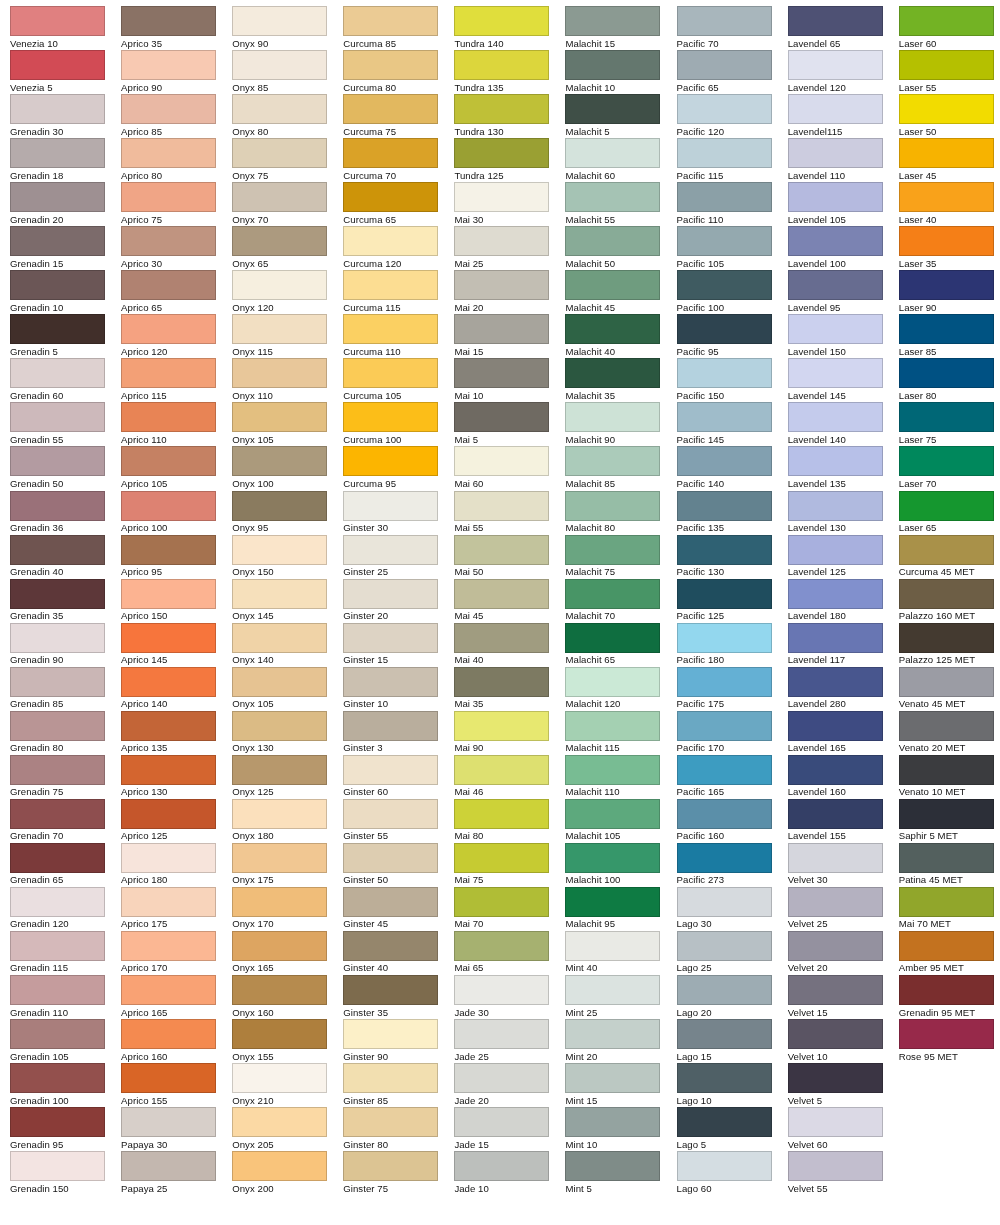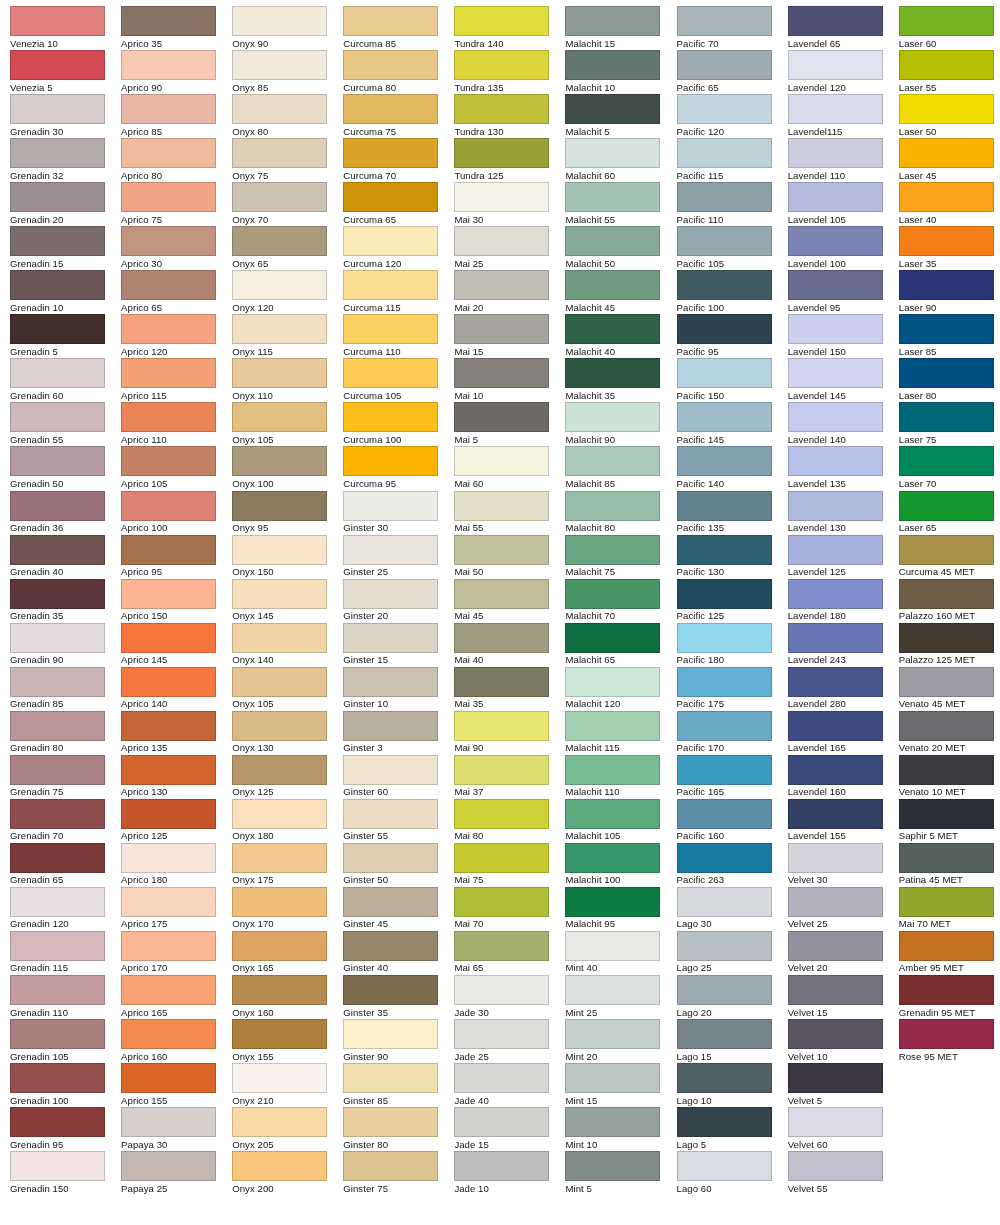--- a/index.html
+++ b/index.html
@@ -159,21 +159,21 @@
       <div class="cell">
         <div class="chip" style="background: rgb(216, 219, 236);"></div>
         <div class="label">Lavendel115</div>
       </div>
       <div class="cell">
         <div class="chip" style="background: rgb(242, 220, 0);"></div>
         <div class="label">Laser 50</div>
       </div>
       <div class="cell">
         <div class="chip" style="background: rgb(181, 171, 171);"></div>
-        <div class="label">Grenadin 32</div>
+        <div class="label">Grenadin 18</div>
       </div>
       <div class="cell">
         <div class="chip" style="background: rgb(240, 187, 156);"></div>
         <div class="label">Aprico 80</div>
       </div>
       <div class="cell">
         <div class="chip" style="background: rgb(222, 208, 182);"></div>
         <div class="label">Onyx 75</div>
       </div>
       <div class="cell">
@@ -583,21 +583,21 @@
       <div class="cell">
         <div class="chip" style="background: rgb(15, 110, 64);"></div>
         <div class="label">Malachit 65</div>
       </div>
       <div class="cell">
         <div class="chip" style="background: rgb(147, 215, 238);"></div>
         <div class="label">Pacific 180</div>
       </div>
       <div class="cell">
         <div class="chip" style="background: rgb(104, 118, 179);"></div>
-        <div class="label">Lavendel 243</div>
+        <div class="label">Lavendel 117</div>
       </div>
       <div class="cell">
         <div class="chip" style="background: rgb(68, 58, 48);"></div>
         <div class="label">Palazzo 125 MET</div>
       </div>
       <div class="cell">
         <div class="chip" style="background: rgb(202, 182, 181);"></div>
         <div class="label">Grenadin 85</div>
       </div>
       <div class="cell">
@@ -679,21 +679,21 @@
       <div class="cell">
         <div class="chip" style="background: rgb(183, 152, 108);"></div>
         <div class="label">Onyx 125</div>
       </div>
       <div class="cell">
         <div class="chip" style="background: rgb(240, 227, 205);"></div>
         <div class="label">Ginster 60</div>
       </div>
       <div class="cell">
         <div class="chip" style="background: rgb(221, 224, 112);"></div>
-        <div class="label">Mai 37</div>
+        <div class="label">Mai 46</div>
       </div>
       <div class="cell">
         <div class="chip" style="background: rgb(120, 188, 147);"></div>
         <div class="label">Malachit 110</div>
       </div>
       <div class="cell">
         <div class="chip" style="background: rgb(61, 156, 193);"></div>
         <div class="label">Pacific 165</div>
       </div>
       <div class="cell">
@@ -759,21 +759,21 @@
       <div class="cell">
         <div class="chip" style="background: rgb(198, 203, 50);"></div>
         <div class="label">Mai 75</div>
       </div>
       <div class="cell">
         <div class="chip" style="background: rgb(54, 151, 106);"></div>
         <div class="label">Malachit 100</div>
       </div>
       <div class="cell">
         <div class="chip" style="background: rgb(26, 123, 162);"></div>
-        <div class="label">Pacific 263</div>
+        <div class="label">Pacific 273</div>
       </div>
       <div class="cell">
         <div class="chip" style="background: rgb(213, 214, 221);"></div>
         <div class="label">Velvet 30</div>
       </div>
       <div class="cell">
         <div class="chip" style="background: rgb(83, 96, 94);"></div>
         <div class="label">Patina 45 MET</div>
       </div>
       <div class="cell">
@@ -931,21 +931,21 @@
       <div class="cell">
         <div class="chip" style="background: rgb(249, 243, 235);"></div>
         <div class="label">Onyx 210</div>
       </div>
       <div class="cell">
         <div class="chip" style="background: rgb(242, 223, 176);"></div>
         <div class="label">Ginster 85</div>
       </div>
       <div class="cell">
         <div class="chip" style="background: rgb(215, 216, 211);"></div>
-        <div class="label">Jade 40</div>
+        <div class="label">Jade 20</div>
       </div>
       <div class="cell">
         <div class="chip" style="background: rgb(187, 200, 194);"></div>
         <div class="label">Mint 15</div>
       </div>
       <div class="cell">
         <div class="chip" style="background: rgb(79, 96, 102);"></div>
         <div class="label">Lago 10</div>
       </div>
       <div class="cell">

